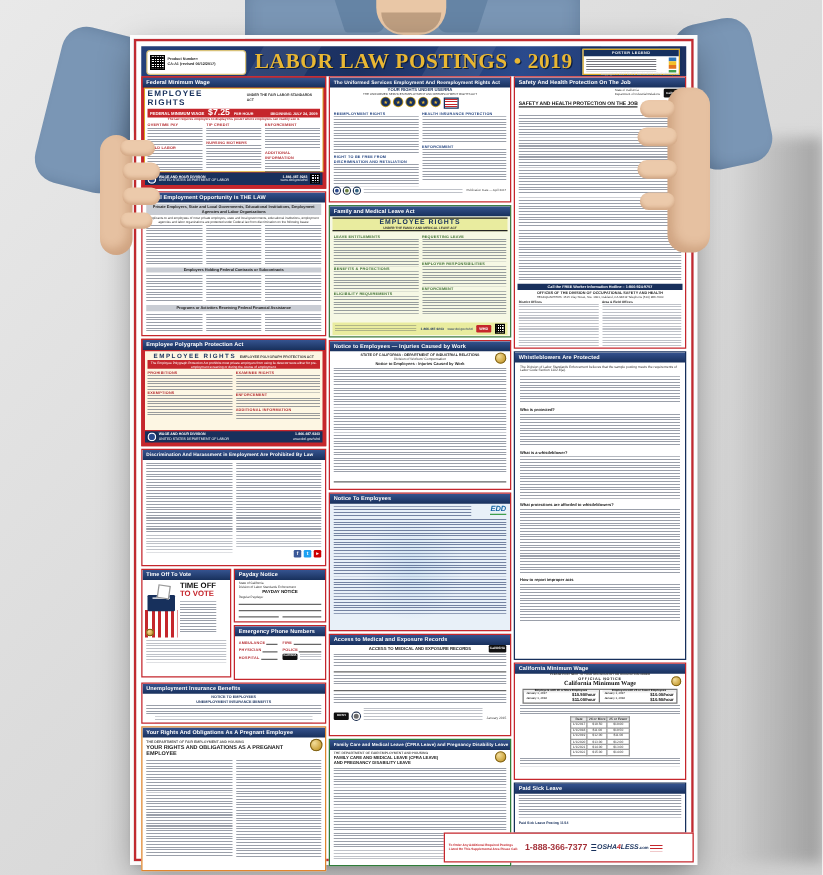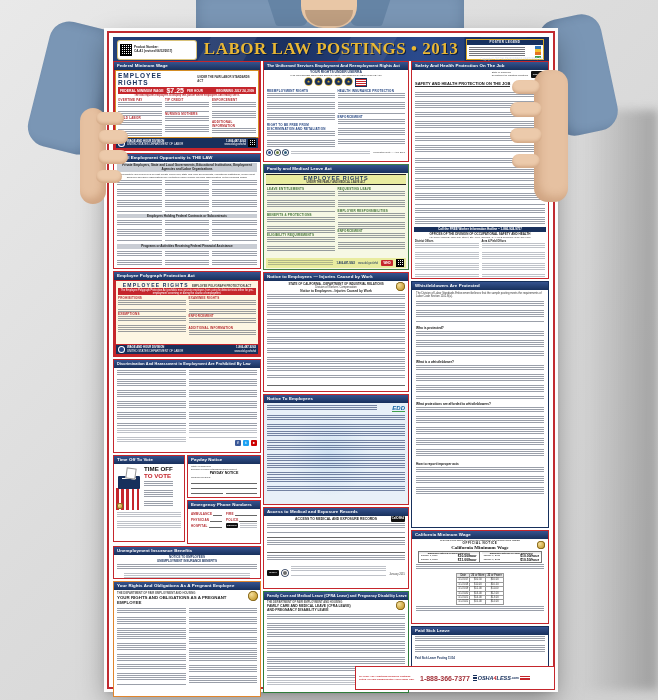--- a/index.html
+++ b/index.html
@@ -109,21 +109,21 @@
   <div class="sleeve-left"></div>
   <div class="sleeve-right"></div>
   <div class="pshadow"></div>
 
   <div class="poster">
 
     <div class="banner">
       <div class="stripe" style="left:90px;"></div>
       <div class="stripe" style="left:230px;"></div>
       <div class="stripe" style="left:360px;"></div>
-      <div class="banner-title">LABOR LAW POSTINGS • 2013</div>
+      <div class="banner-title">LABOR LAW POSTINGS • 2019</div>
       <div class="prodbox">
         <div class="qr" style="width:10px;height:10px;"></div>
         <div class="prodtext">
           <div>Product Number:</div>
           <div>CA-A1 (revised 06/12/2017)</div>
         </div>
       </div>
       <div class="legend">
         <div class="legend-hd">POSTER LEGEND</div>
         <div class="legend-body">

